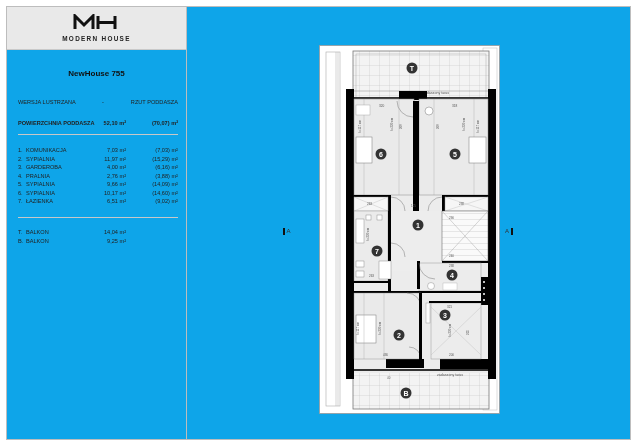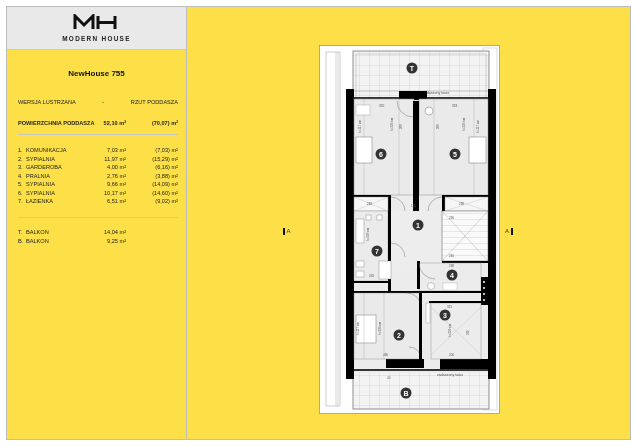--- a/index.html
+++ b/index.html
@@ -1,19 +1,19 @@
 <!DOCTYPE html>
 <html><head>
 <meta charset="utf-8">
 <style>
   * { box-sizing: border-box; margin: 0; padding: 0; }
   html, body { width: 634px; height: 447px; background: #ffffff; overflow: hidden; }
   body { position: relative; font-family: "Liberation Sans", sans-serif; color: #111; }
 
-  .sheet { position: absolute; left: 6px; top: 6px; width: 625px; height: 434px; border: 1px solid #bdbdbd; background: #fde047; }
+  .sheet { position: absolute; left: 6px; top: 6px; width: 625px; height: 434px; border: 1px solid #bdbdbd; background: #0ea5e9; }
   .left-panel { position: absolute; left: 0; top: 0; width: 180px; height: 100%; border-right: 1px solid #bdbdbd; }
   .brand { position: absolute; left: 0; top: 0; width: 100%; height: 43px; background: #e9e9e9; border-bottom: 1px solid #c9c9c9; }
   .logo-mark { position: absolute; left: 66px; top: 7px; width: 46px; height: 16px; }
   .logo-text { position: absolute; left: 0; top: 28px; width: 100%; text-align: center; font-size: 6.4px; letter-spacing: 1.3px; font-weight: bold; color: #222; }
 
   .project-title { position: absolute; left: 0; top: 62px; width: 100%; text-align: center; font-size: 8px; font-weight: bold; }
 
   .row { position: absolute; left: 11px; width: 160px; font-size: 5.6px; color: #222; white-space: nowrap; }
   .row span { position: absolute; top: 0; }
   .hdr1 { top: 92px; }

